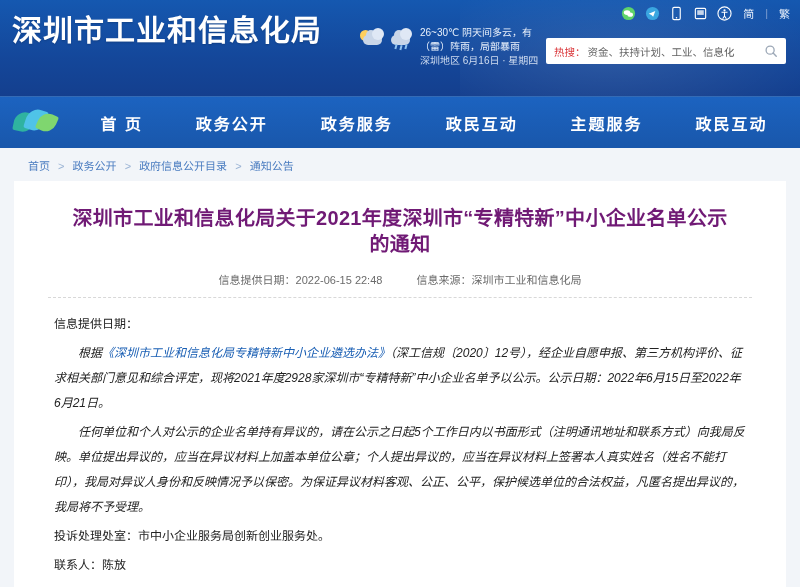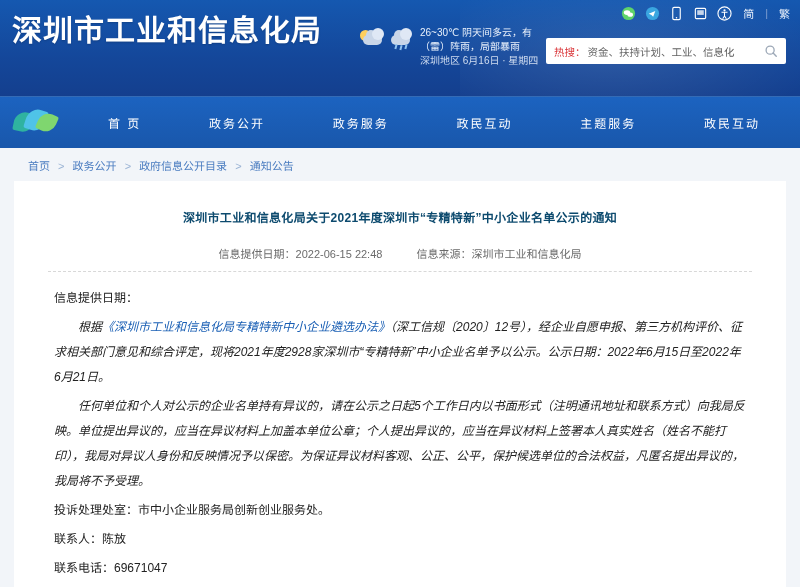--- a/index.html
+++ b/index.html
@@ -138,21 +138,21 @@
     position:absolute; border-radius: 60% 10% 60% 10%;
   }
   .nav-logo .l1 { left: 4px; top: 6px; width: 20px; height: 20px; background: #2fb3a0; transform: rotate(12deg);}
   .nav-logo .l2 { left: 16px; top: 3px; width: 20px; height: 22px; background: #4fc3e8; transform: rotate(18deg);}
   .nav-logo .l3 { left: 28px; top: 7px; width: 18px; height: 19px; background: #7fd66f; transform: rotate(24deg);}
   .nav-items {
     flex: 1; display: flex; align-items: center; justify-content: space-around;
     padding: 0 6px 0 0;
   }
   .nav-item {
-    color: #ffffff; font-size: 12px; font-weight: 400;
+    color: #ffffff; font-size: 16px; font-weight: 700;
     letter-spacing: 2px; cursor: pointer; white-space: nowrap;
     padding: 4px 2px;
   }
   .nav-item.active { color: #ffffff; }
 
   
   .content-wrap {
     background: #f2f5f9;
     padding: 0;
     height: calc(587px - 96px - 52px);
@@ -168,22 +168,22 @@
 
   .doc {
     background: #ffffff;
     margin: 0 14px 0 14px;
     min-height: 400px;
     padding: 16px 34px 10px 34px;
     position: relative;
   }
   .doc-title {
     text-align: center;
-    color: #0c4a6e;
-    font-size: 12px;
+    color: #701a75;
+    font-size: 20px;
     font-weight: 700;
     line-height: 26px;
     padding: 8px 20px 14px 20px;
     letter-spacing: 0.3px;
   }
   .doc-meta {
     display: flex; align-items: center; justify-content: center;
     gap: 34px;
     font-size: 11px; color: #6b6b6b;
     padding-bottom: 10px;

